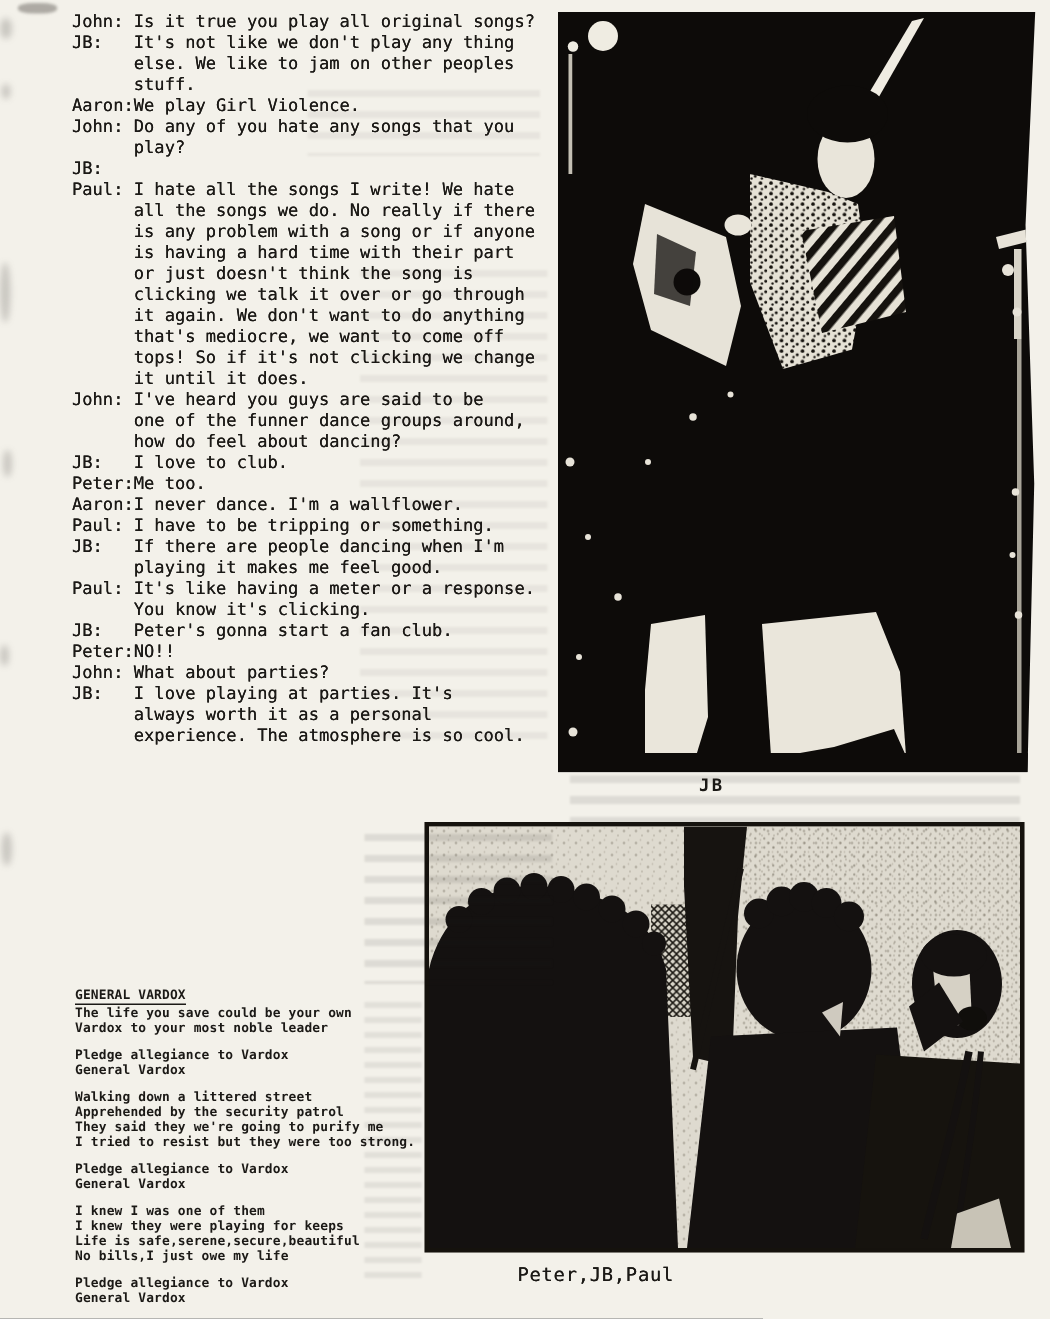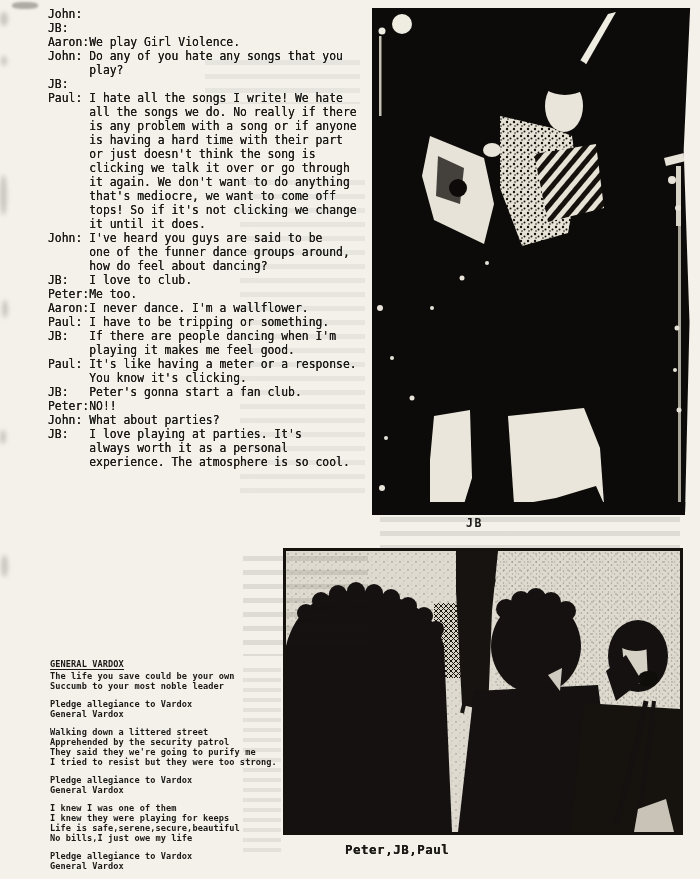--- a/index.html
+++ b/index.html
@@ -28,42 +28,46 @@
   .stanza:first-of-type{margin-bottom:8px;}
   
   .photo-top{position:absolute; left:372px; top:8px; width:322px; height:507px;
     clip-path:polygon(0 0,98.8% 0,96.8% 28%,98.6% 62%,97.2% 100%,0 100%);}
   .photo-top svg{display:block; width:100%; height:100%;}
   .caption-top{position:absolute; left:466px; top:516px; font-size:11.5px; font-weight:bold;
     letter-spacing:1.5px;}
   .photo-bottom{position:absolute; left:283px; top:548px; width:394px; height:281px;
     border:3px solid #15120d; background:#dedacf;}
   .photo-bottom svg{display:block; width:100%; height:100%;}
-  .caption-bottom{position:absolute; left:345px; top:842px; font-size:12.5px; font-weight:bold;
+  .caption-bottom{position:absolute; left:345px; top:842px; font-size:12.5px; font-weight:normal;
     letter-spacing:.5px; text-shadow:0 0 .4px currentColor;}
   
   .bleed{position:absolute; pointer-events:none; filter:blur(.7px); transform:scaleX(-1);
     background:repeating-linear-gradient(180deg, rgba(35,32,28,.10) 0 5px, transparent 5px 14px);}
   .bleed.faint{background:repeating-linear-gradient(180deg, rgba(35,32,28,.055) 0 5px, transparent 5px 14px);}
   .bleed.tiny{background:repeating-linear-gradient(180deg, rgba(35,32,28,.08) 0 4px, transparent 4px 10px);}
   .smudge{position:absolute; background:rgba(80,76,70,.25); filter:blur(2px); border-radius:50%;}
   .corner-mark{position:absolute; left:12px; top:2px; width:26px; height:7px;
     background:rgba(70,66,60,.4); filter:blur(1px); border-radius:40%;}
 </style>
 </head>
 <body>
 
 <div class="page">
 
   <section class="interview">
       <div class="turn">
         <span class="spk">John:</span>
-      </div>
-      <div class="turn">
-        <span class="spk">JB:</span>
+        <span class="txt">Is it true you play all original songs?</span>
+      </div>
+      <div class="turn">
+        <span class="spk">JB:</span>
+        <span class="txt">It's not like we don't play any thing
+else. We like to jam on other peoples
+stuff.</span>
       </div>
       <div class="turn">
         <span class="spk">Aaron:</span>
         <span class="txt">We play Girl Violence.</span>
       </div>
       <div class="turn">
         <span class="spk">John:</span>
         <span class="txt">Do any of you hate any songs that you
 play?</span>
       </div>
@@ -197,21 +201,21 @@
       <rect x="0" y="494" width="322" height="13" fill="#0d0b09"></rect>
     </svg>
   </div>
   <div class="caption-top">JB</div>
 
 
   <section class="lyrics">
     <div><span class="lyrics-title">GENERAL VARDOX</span></div>
     <div>
         <div class="stanza">The life you save could be your own
-Succumb to your most noble leader</div>
+Vardox to your most noble leader</div>
         <div class="stanza">Pledge allegiance to Vardox
 General Vardox</div>
         <div class="stanza">Walking down a littered street
 Apprehended by the security patrol
 They said they we're going to purify me
 I tried to resist but they were too strong.</div>
         <div class="stanza">Pledge allegiance to Vardox
 General Vardox</div>
         <div class="stanza">I knew I was one of them
 I knew they were playing for keeps

